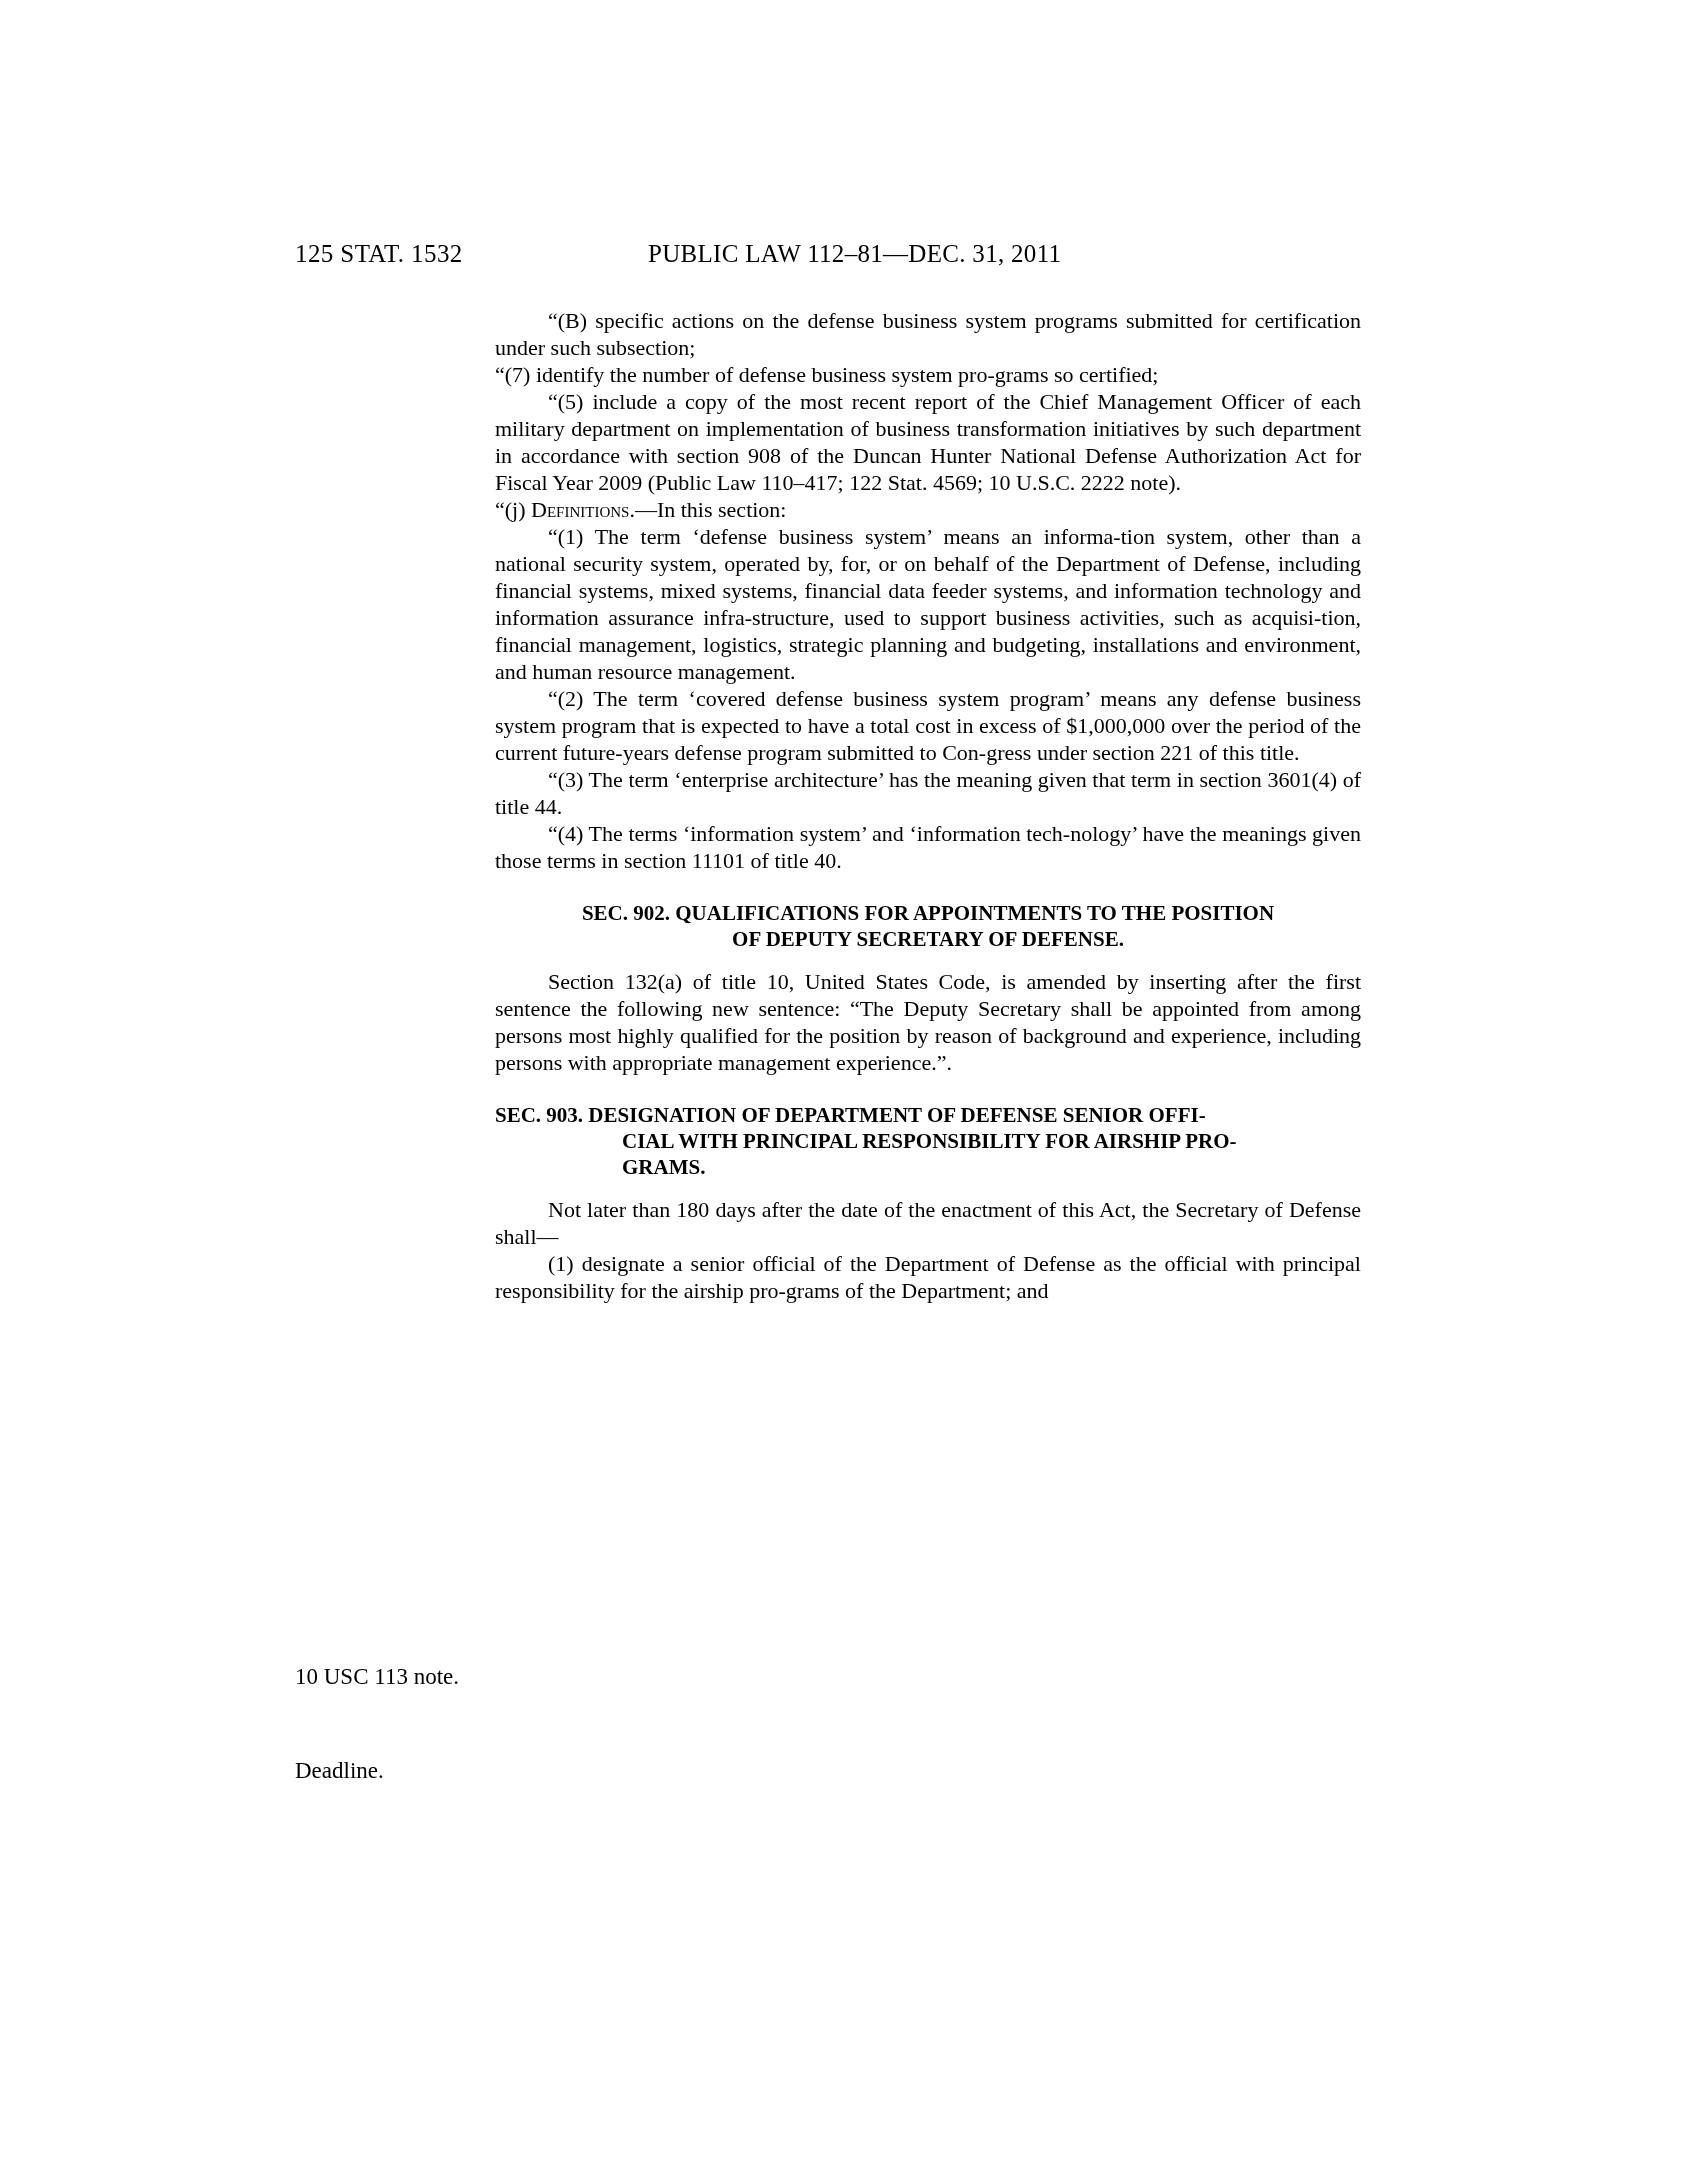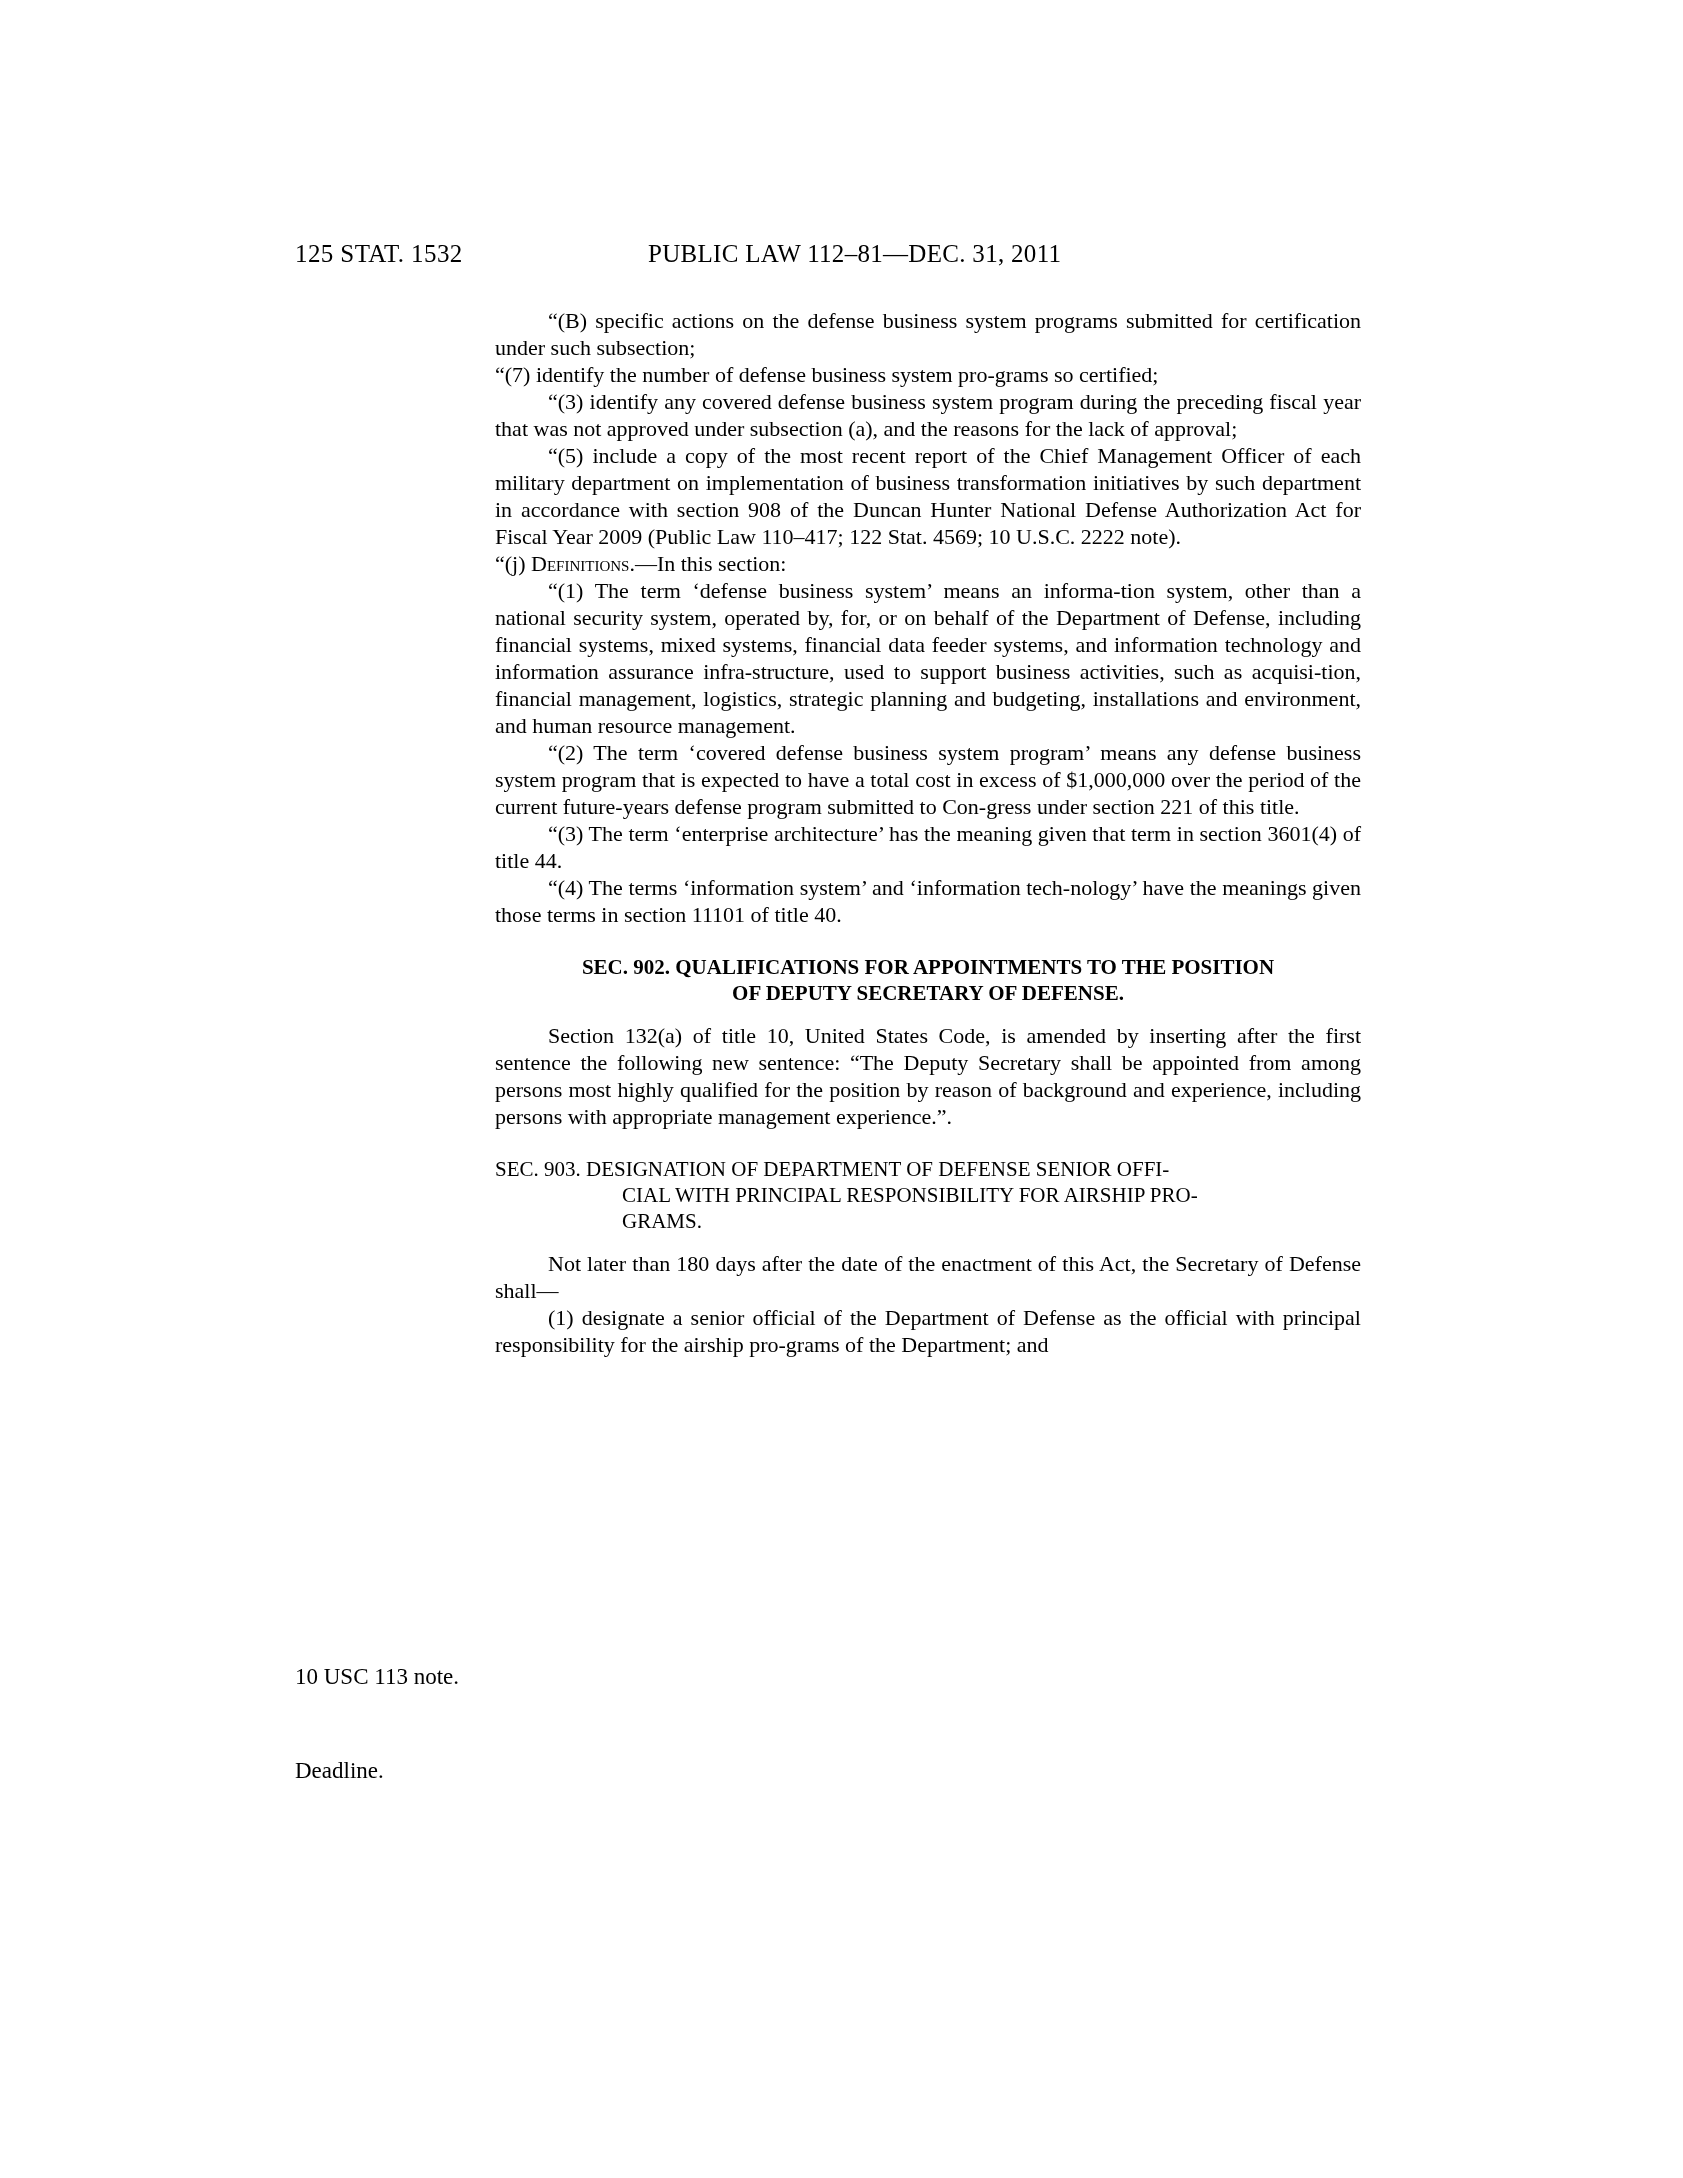--- a/index.html
+++ b/index.html
@@ -66,21 +66,21 @@
     margin-top: 26px;
     font-family: "Liberation Serif", serif;
     font-weight: bold;
     font-size: 21px;
     line-height: 26px;
     text-align: center;
     text-indent: 0;
   }
   .sec-head-2 {
     margin-top: 26px;
-    font-weight: normal;
+    font-weight: bold;
     font-size: 21px;
     line-height: 26px;
     text-align: left;
     text-indent: 0;
     padding-left: 0;
   }
   .sec-head-2 .l1 { display: block; }
   .sec-head-2 .l2 { display: block; padding-left: 127px; }
   .sec-head-2 .l3 { display: block; padding-left: 127px; }
   .gap-sm { height: 16px; }
@@ -105,21 +105,20 @@
     <span class="header-center">PUBLIC LAW 112–81—DEC. 31, 2011</span>
   </div>
 
   <div class="margin-note mn-usc">10 USC 113 note.</div>
   <div class="margin-note mn-deadline">Deadline.</div>
 
   <div class="body-col">
 
     <p class="ind">“(B) specific actions on the defense business system programs submitted for certification under such subsection;</p>
     <p class="noind">“(7) identify the number of defense business system pro-grams so certified;</p>
-    <p class="ind">“(3) identify any covered defense business system program during the preceding fiscal year that was not approved under subsection (a), and the reasons for the lack of approval;</p>
     <p class="ind">“(5) include a copy of the most recent report of the Chief Management Officer of each military department on implementation of business transformation initiatives by such department in accordance with section 908 of the Duncan Hunter National Defense Authorization Act for Fiscal Year 2009 (Public Law 110–417; 122 Stat. 4569; 10 U.S.C. 2222 note).</p>
 
     <p class="noind"><span>“(j) </span><span class="smallcaps">Definitions.</span><span>—In this section:</span></p>
 
     <p class="ind">“(1) The term ‘defense business system’ means an informa-tion system, other than a national security system, operated by, for, or on behalf of the Department of Defense, including financial systems, mixed systems, financial data feeder systems, and information technology and information assurance infra-structure, used to support business activities, such as acquisi-tion, financial management, logistics, strategic planning and budgeting, installations and environment, and human resource management.</p>
     <p class="ind">“(2) The term ‘covered defense business system program’ means any defense business system program that is expected to have a total cost in excess of $1,000,000 over the period of the current future-years defense program submitted to Con-gress under section 221 of this title.</p>
     <p class="ind">“(3) The term ‘enterprise architecture’ has the meaning given that term in section 3601(4) of title 44.</p>
     <p class="ind">“(4) The terms ‘information system’ and ‘information tech-nology’ have the meanings given those terms in section 11101 of title 40.</p>
 
     <p class="sec-head">

